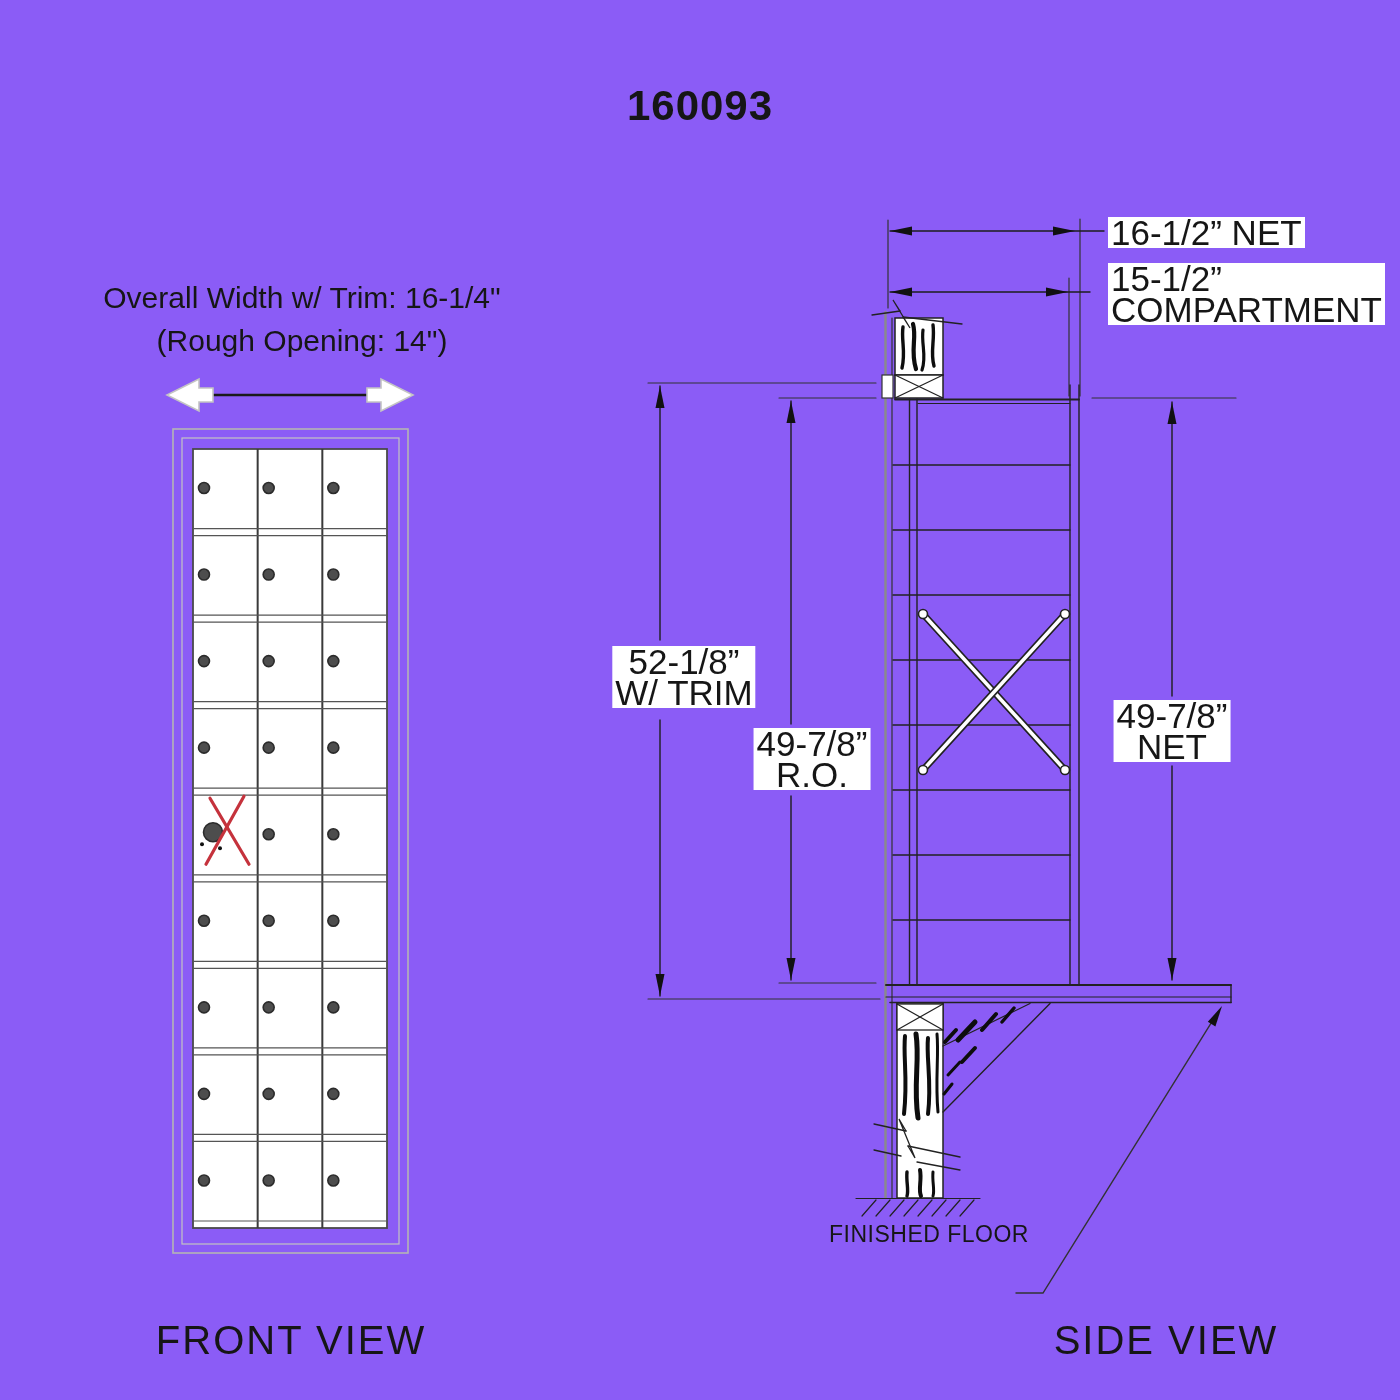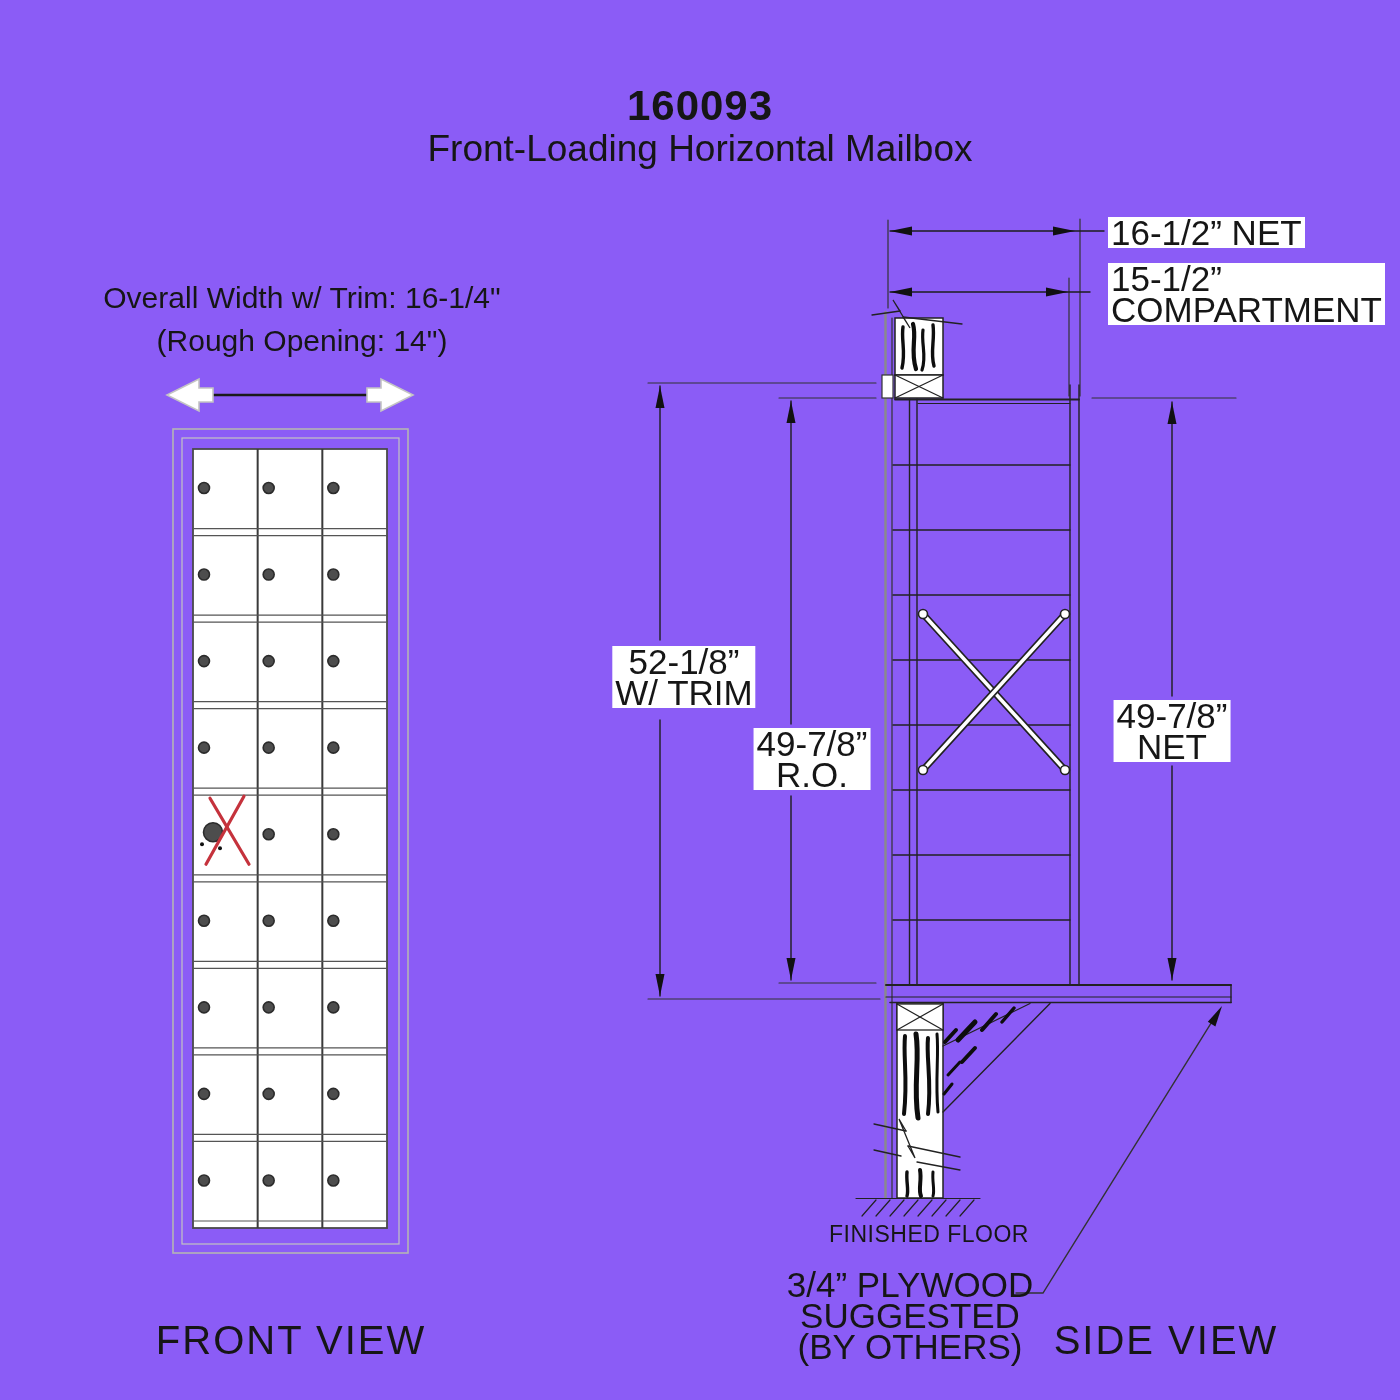--- a/index.html
+++ b/index.html
@@ -240,21 +240,20 @@
       </g>
 
       <g>
         <polyline points="1016,1293 1043,1293 1218,1012" fill="none" stroke="#333" stroke-width="1.4"></polyline>
         <polygon points="1222,1006 1215.4,1026.5 1207.8,1021.8" fill="#111"></polygon>
       </g>
     </g>
   </svg>
 
   <div class="lbl ctr title" style="left:700px;top:82px;">160093</div>
-  <div class="lbl ctr subtitle" style="left:700px;top:128px;">Front-Loading Horizontal Mailbox</div>
 
   <div class="lbl ctr note" style="left:302px;top:276px;">
     <div>Overall Width w/ Trim: 16-1/4"</div>
     <div>(Rough Opening: 14")</div>
   </div>
 
   <div class="lbl ctr caption" style="left:291px;top:1318px;">FRONT VIEW</div>
   <div class="lbl ctr caption" style="left:1166px;top:1318px;">SIDE VIEW</div>
 
   <div class="lbl dim" style="left:1108px;top:217px;">16-1/2” NET</div>
@@ -271,18 +270,13 @@
     <div>49-7/8”</div>
     <div>R.O.</div>
   </div>
   <div class="lbl ctr dim" style="left:1172px;top:700px;">
     <div>49-7/8”</div>
     <div>NET</div>
   </div>
 
   <div class="lbl ctr floor" style="left:929px;top:1221px;">FINISHED FLOOR</div>
 
-  <div class="lbl ctr dim" style="left:910px;top:1269px;background:transparent;">
-    <div>3/4” PLYWOOD</div>
-    <div>SUGGESTED</div>
-    <div>(BY OTHERS)</div>
-  </div>
 </div>
 
 </body></html>

